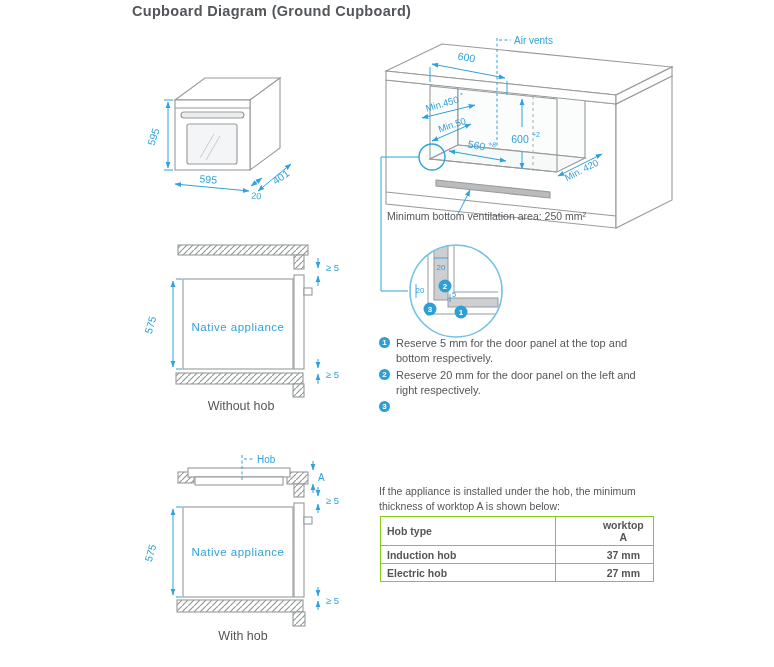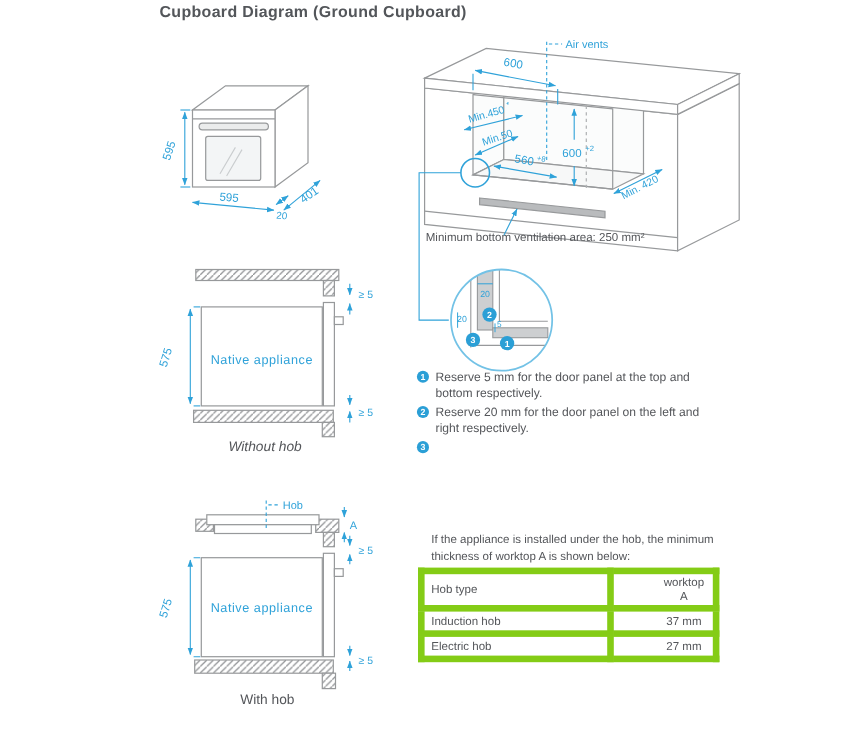--- a/index.html
+++ b/index.html
@@ -12,30 +12,30 @@
   .caption{font-size:12.5px;color:#54565A;text-align:center;width:200px;}
   .ventnote{font-size:10.5px;color:#54565A;}
   .notes{width:296px;font-size:11px;line-height:1.32;color:#54565A;}
   .note{display:flex;margin-bottom:3px;}
   .badge{flex:0 0 11px;width:11px;height:11px;border-radius:50%;background:#2B9FD6;
          color:#fff;font-size:8px;font-weight:bold;text-align:center;line-height:11px;
          margin-right:6px;margin-top:1px;}
   .note-text{width:256px;}
   .tabintro{width:282px;font-size:10.5px;line-height:1.45;color:#54565A;}
   table.hob{border-collapse:collapse;width:274px;font-size:10.5px;color:#54565A;}
-  table.hob td,table.hob th{border:6px solid #84cc16;padding:2px 6px;height:13px;font-weight:normal;text-align:left;}
+  table.hob td,table.hob th{border:1px solid #84cc16;padding:2px 6px;height:13px;font-weight:bold;text-align:left;}
   table.hob td.val,table.hob th.val{text-align:center;width:36%;padding-left:44px;}
   svg{overflow:visible;}
   svg text{font-family:"Liberation Sans",sans-serif;}
   .dimtxt{fill:#2FA2D9;}
 </style>
 </head>
 <body>
 
-<div class="abs title" style="left:145px;top:3px;">Cupboard Diagram (Ground Cupboard)</div>
+<div class="abs title" style="left:132px;top:3px;">Cupboard Diagram (Ground Cupboard)</div>
 
 <svg class="abs" style="left:140px;top:58px;" width="200" height="152" viewBox="0 0 200 152">
   <defs>
     <marker id="mB" viewBox="0 0 10 10" refX="9" refY="5" markerWidth="7" markerHeight="7" orient="auto-start-reverse">
       <path d="M0,1.4 L9.5,5 L0,8.6 z" fill="#2FA2D9"></path>
     </marker>
   </defs>
   <g stroke="#97999B" stroke-width="1.1" fill="#ffffff">
     <polygon points="35,42 110,42 140,20 65,20"></polygon>
     <polygon points="110,42 140,20 140,90 110,112"></polygon>
@@ -217,21 +217,21 @@
     <line x1="178" y1="121" x2="178" y2="130" marker-end="url(#mC)"></line>
     <line x1="178" y1="146" x2="178" y2="136" marker-end="url(#mC)"></line>
   </g>
   <g transform="translate(14,88) rotate(-73)">
     <text class="dimtxt" font-size="10.5" text-anchor="middle">575</text>
   </g>
   <text x="98" y="93" font-size="11.5" fill="#2FA2D9" text-anchor="middle" letter-spacing="0.5">Native appliance</text>
   <text class="dimtxt" x="186" y="33" font-size="9.5">≥ 5</text>
   <text class="dimtxt" x="186" y="140" font-size="9.5">≥ 5</text>
 </svg>
-<div class="abs caption" style="left:141px;top:399px;font-style:italic;">Without hob</div>
+<div class="abs caption" style="left:141px;top:399px;">Without hob</div>
 
 <svg class="abs" style="left:140px;top:450px;" width="215" height="180" viewBox="0 0 215 180">
   <defs>
     <marker id="mD" viewBox="0 0 10 10" refX="9" refY="5" markerWidth="7" markerHeight="7" orient="auto-start-reverse">
       <path d="M0,1.4 L9.5,5 L0,8.6 z" fill="#2FA2D9"></path>
     </marker>
     <pattern id="hB" patternUnits="userSpaceOnUse" width="6" height="6">
       <rect width="6" height="6" fill="#ffffff"></rect>
       <path d="M0,6 L6,0" stroke="#8f9194" stroke-width="1.1"></path>
     </pattern>
@@ -265,21 +265,21 @@
   <text class="dimtxt" x="178" y="31" font-size="10">A</text>
   <text class="dimtxt" x="186" y="54" font-size="9.5">≥ 5</text>
   <g transform="translate(14,104) rotate(-73)">
     <text class="dimtxt" font-size="10.5" text-anchor="middle">575</text>
   </g>
   <text x="98" y="106" font-size="11.5" fill="#2FA2D9" text-anchor="middle" letter-spacing="0.5">Native appliance</text>
   <text class="dimtxt" x="186" y="154" font-size="9.5">≥ 5</text>
 </svg>
 <div class="abs caption" style="left:143px;top:629px;">With hob</div>
 
-<div class="abs tabintro" style="left:392px;top:484px;">If the appliance is installed under the hob, the minimum thickness of worktop A is shown below:</div>
+<div class="abs tabintro" style="left:379px;top:484px;">If the appliance is installed under the hob, the minimum thickness of worktop A is shown below:</div>
 <table class="hob abs" style="left:380px;top:516px;">
   <tbody>
       <tr>
     <th>Hob type</th>
     <th class="val">worktop A</th>
   </tr>
   <tr>
     <td>Induction hob</td>
     <td class="val">37 mm</td>
   </tr>

